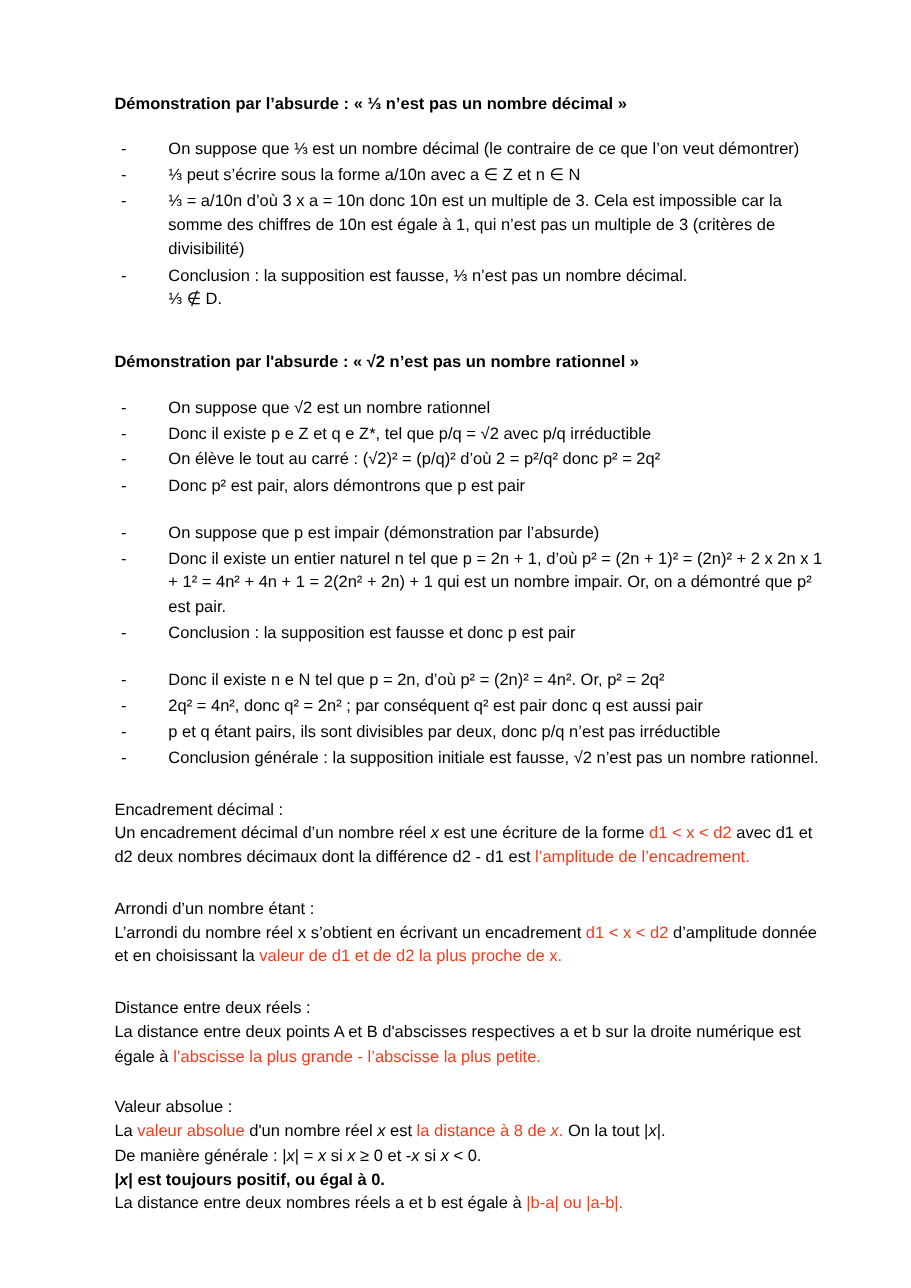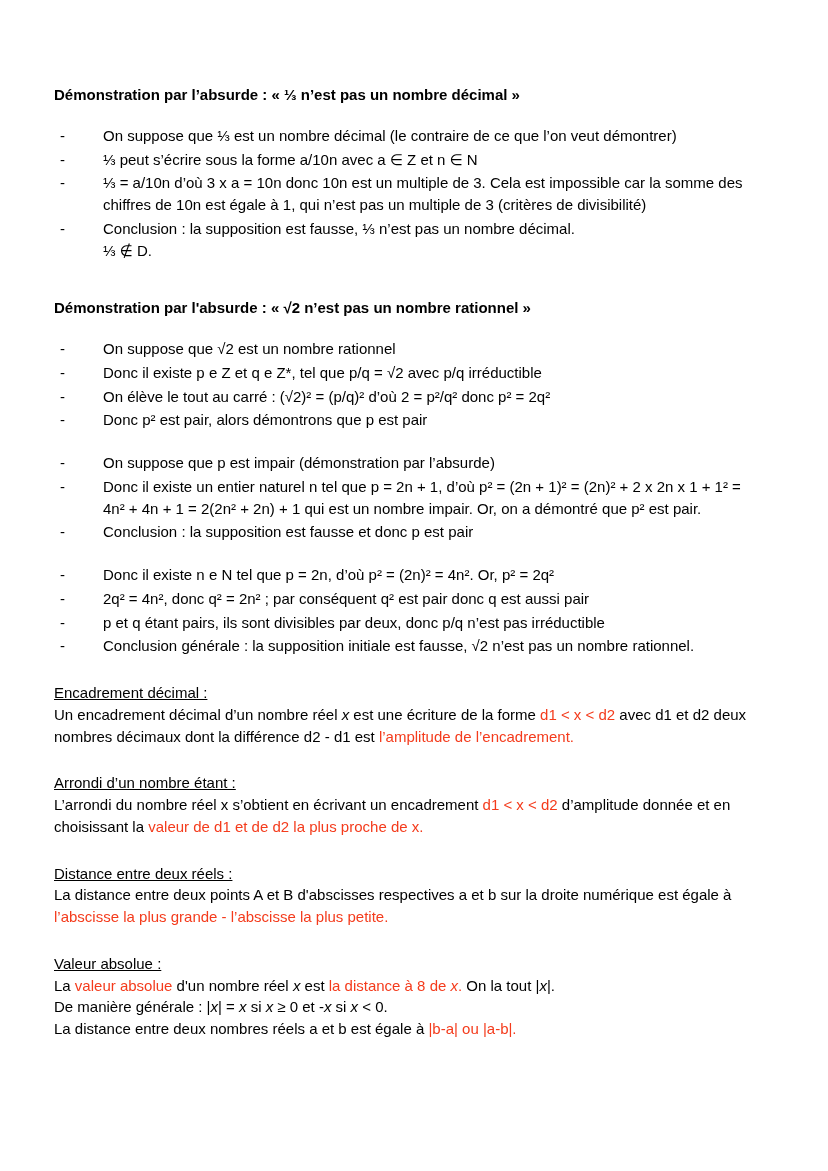--- a/index.html
+++ b/index.html
@@ -2,21 +2,21 @@
 <html lang="fr" style="--accent: #f43b1c;"><head>
 <meta charset="utf-8">
 <style>
   * { box-sizing: border-box; }
   html, body { margin: 0; padding: 0; background: #ffffff; }
   .page {
     width: 828px;
     min-height: 1171px;
     margin: 0 auto;
     background: #ffffff;
-    padding: 84px 78px 40px 54px;
+    padding: 84px 78px 40px 104px;
     font-family: "Liberation Sans", "DejaVu Sans", sans-serif;
     font-size: 15px;
     line-height: 1.45;
     color: #000000;
   }
   .heading {
     font-size: 15px;
     font-weight: 700;
     margin: 36px 0 19px 0;
   }
@@ -33,21 +33,21 @@
   .dash {
     flex: 0 0 15px;
     margin-left: 6px;
   }
   .content {
     flex: 1;
     white-space: pre-wrap;
     margin-left: 28px;
   }
   .section { margin: 25px 0 0 0; }
-  .section-title { text-decoration: underline; }
+  .section-title { }
   .line { white-space: pre-wrap; }
   .accent { color: var(--accent, #f43b1c); }
   .bold { font-weight: 700; }
   .italic { font-style: italic; }
 </style>
 </head>
 <body>
 
 <div class="page">
   <div id="doc">
@@ -131,16 +131,17 @@
         <div class="line"><span>L’arrondi du nombre réel x s’obtient en écrivant un encadrement </span><span class="accent">d1 &lt; x &lt; d2</span><span> d’amplitude donnée et en choisissant la </span><span class="accent">valeur de d1 et de d2 la plus proche de x.</span></div>
       </div>
       <div class="section">
         <div class="section-title">Distance entre deux réels :</div>
         <div class="line"><span>La distance entre deux points A et B d'abscisses respectives a et b sur la droite numérique est égale à </span><span class="accent">l’abscisse la plus grande - l’abscisse la plus petite.</span></div>
       </div>
       <div class="section">
         <div class="section-title">Valeur absolue :</div>
         <div class="line"><span>La </span><span class="accent">valeur absolue</span><span> d'un nombre réel </span><span class="italic">x</span><span> est </span><span class="accent">la distance à 8 de </span><span class="accent italic">x</span><span class="accent">.</span><span> On la tout |</span><span class="italic">x</span><span>|.</span></div>
         <div class="line"><span>De manière générale : |</span><span class="italic">x</span><span>| = </span><span class="italic">x</span><span> si </span><span class="italic">x</span><span> ≥ 0 et -</span><span class="italic">x</span><span> si </span><span class="italic">x</span><span> &lt; 0.</span></div>
+        <div class="line"><span class="bold">|</span><span class="bold italic">x</span><span class="bold">| est toujours positif, ou égal à 0.</span></div>
         <div class="line"><span>La distance entre deux nombres réels a et b est égale à </span><span class="accent">|b-a| ou |a-b|.</span></div>
       </div>
     </div>
 </div>
 
 </body></html>

